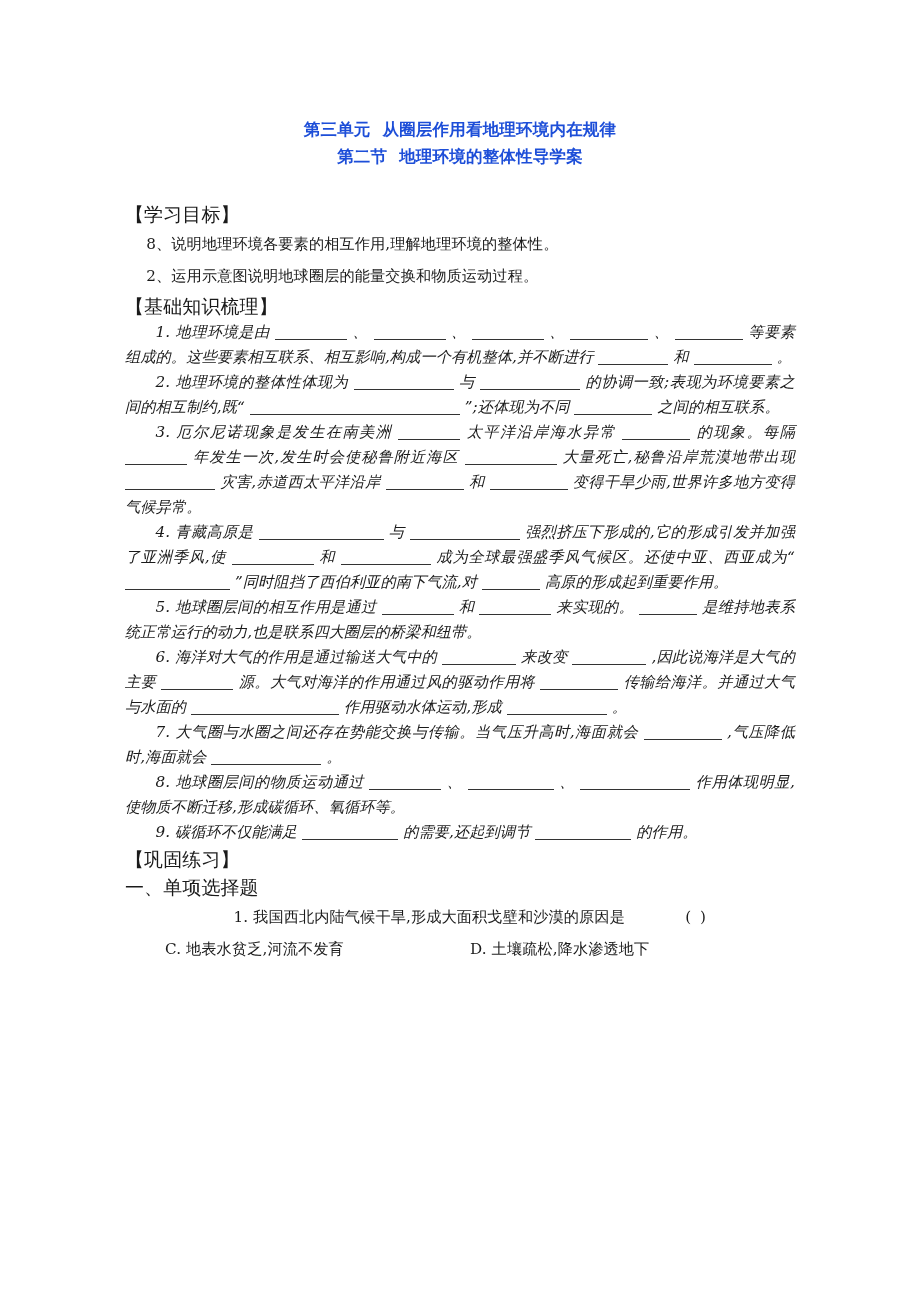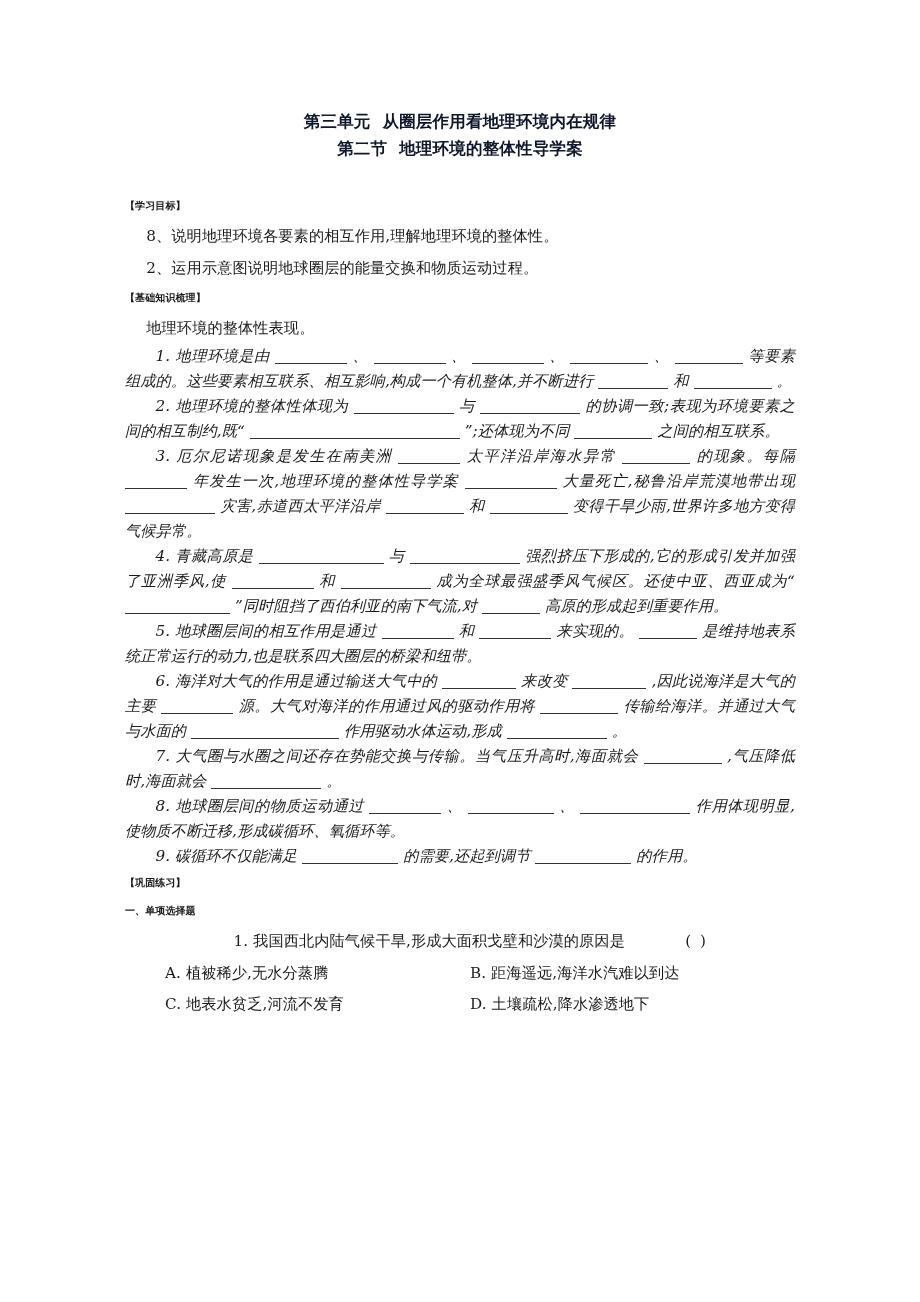--- a/index.html
+++ b/index.html
@@ -24,33 +24,34 @@
   .content {
     position: absolute;
     left: 125px;
     top: 108px;
     width: 670px;
   }
 
   
   .doc-title {
     text-align: center;
-    color: #0f172a;
+    color: #1d4ed8;
     font-weight: bold;
     font-size: 16.5px;
     line-height: 27px;
     letter-spacing: 0.2px;
     font-family: "DejaVu Sans", "Liberation Sans", sans-serif;
+    margin-top: 8px;
   }
   .doc-title .tline { display: block; white-space: pre; }
 
   
   .sec-head {
-    font-weight: bold;
-    font-size: 10px;
+    font-weight: normal;
+    font-size: 19px;
     line-height: 28px;
     font-family: "DejaVu Sans", "Liberation Sans", sans-serif;
     letter-spacing: 0.1px;
   }
   .spacer-lg { height: 30px; }
 
   
   .para {
     font-size: 15.2px;
     line-height: 25px;
@@ -105,21 +106,20 @@
       <span class="tline">第二节  地理环境的整体性导学案</span>
     </div>
 
     <div class="spacer-lg"></div>
 
     <div class="sec-head">【学习目标】</div>
     <div class="listline">8、说明地理环境各要素的相互作用,理解地理环境的整体性。</div>
     <div class="listline">2、运用示意图说明地球圈层的能量交换和物质运动过程。</div>
 
     <div class="sec-head">【基础知识梳理】</div>
-    <div class="listline">地理环境的整体性表现。</div>
 
 
     <div class="para indent">
       <span>1.</span>
       <span>地理环境是由</span>
       <span class="blank" style="width:72px"></span>
       <span>、</span>
       <span class="blank" style="width:72px"></span>
       <span>、</span>
       <span class="blank" style="width:72px"></span>
@@ -148,21 +148,21 @@
     </div>
 
     <div class="para indent">
       <span>3.</span>
       <span>厄尔尼诺现象是发生在南美洲</span>
       <span class="blank" style="width:62px"></span>
       <span>太平洋沿岸海水异常</span>
       <span class="blank" style="width:68px"></span>
       <span>的现象。每隔</span>
       <span class="blank" style="width:62px"></span>
-      <span>年发生一次,地理环境的整体性导学案</span>
+      <span>年发生一次,发生时会使秘鲁附近海区</span>
       <span class="blank" style="width:92px"></span>
       <span>大量死亡,秘鲁沿岸荒漠地带出现</span>
       <span class="blank" style="width:90px"></span>
       <span>灾害,赤道西太平洋沿岸</span>
       <span class="blank" style="width:78px"></span>
       <span>和</span>
       <span class="blank" style="width:78px"></span>
       <span>变得干旱少雨,世界许多地方变得气候异常。</span>
     </div>
 
@@ -243,22 +243,18 @@
     <div class="sec-head">【巩固练习】</div>
     <div class="sec-head">一、单项选择题</div>
 
     <div class="mc-q">
       <span>1.</span>
       <span>我国西北内陆气候干旱,形成大面积戈壁和沙漠的原因是</span>
       <span class="mc-paren">(      )</span>
     </div>
 
     <div class="mc-row">
-      <span class="mc-opt">A. 植被稀少,无水分蒸腾</span>
-      <span class="mc-opt">B. 距海遥远,海洋水汽难以到达</span>
-    </div>
-    <div class="mc-row">
       <span class="mc-opt">C. 地表水贫乏,河流不发育</span>
       <span class="mc-opt">D. 土壤疏松,降水渗透地下</span>
     </div>
 
   </div>
 </div>
 
 </body></html>

